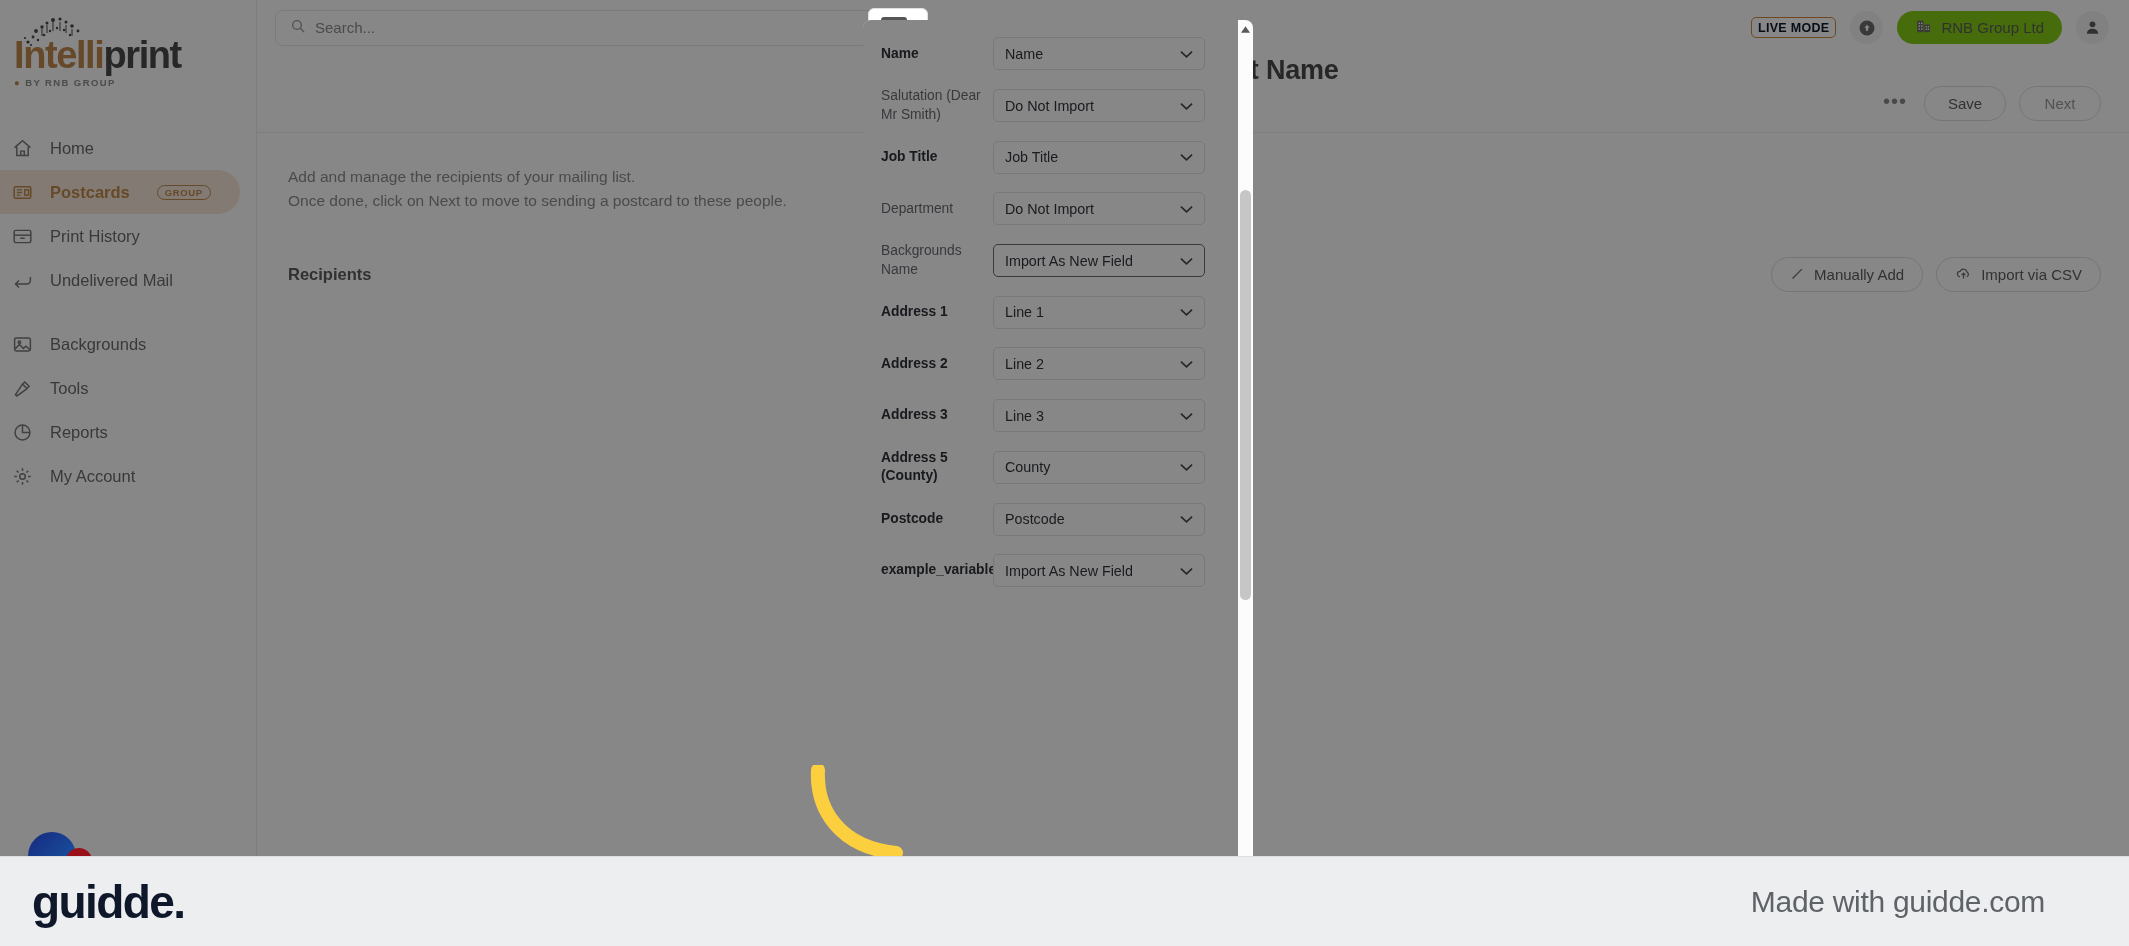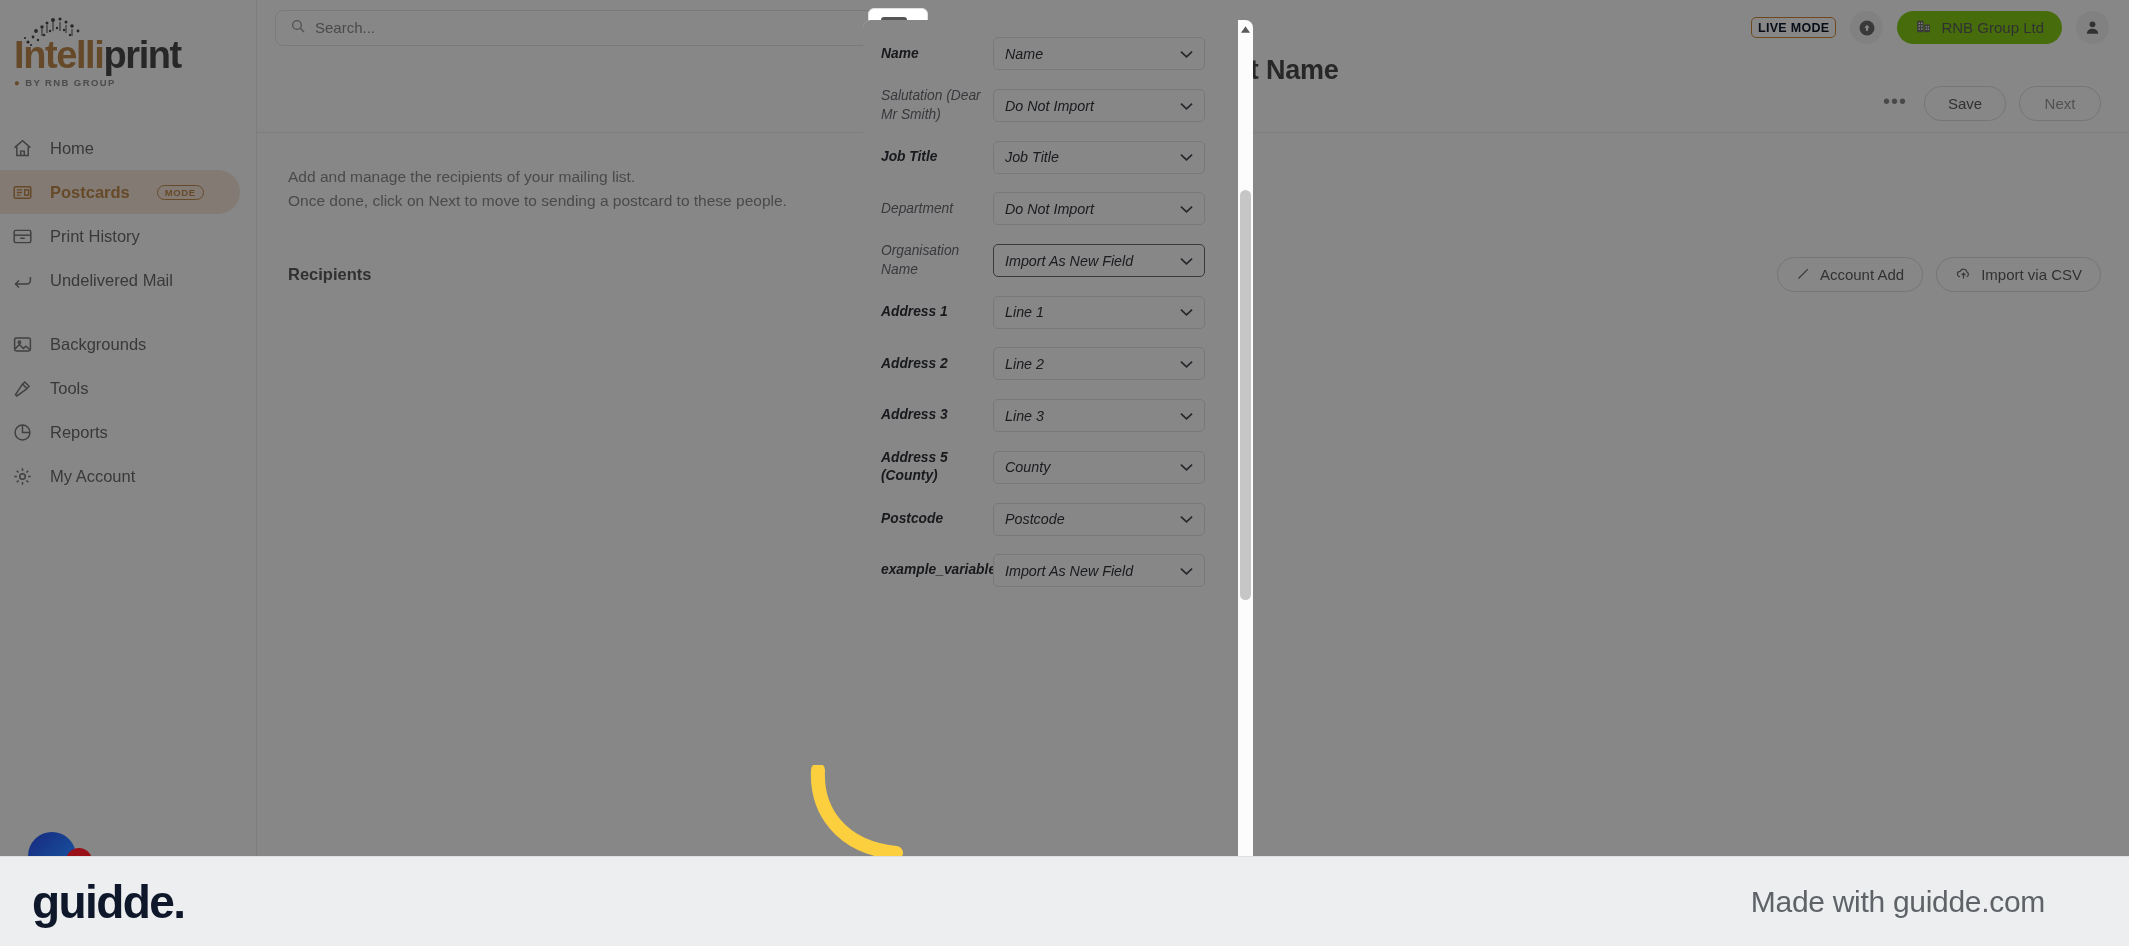--- a/index.html
+++ b/index.html
@@ -267,21 +267,20 @@
     content: "";
     position: absolute;
     inset: 0;
     background: rgba(0,0,0,.47);
     pointer-events: none;
   }
   #modal-scroll {
     position: absolute;
     inset: 0 16px 0 0;
     padding: 8px 0 0 18px;
-    font-style: italic;
   }
   .map-row {
     display: flex;
     align-items: center;
     min-height: 51.7px;
     gap: 0;
   }
   .map-label {
     width: 112px;
     flex: 0 0 112px;
@@ -466,21 +465,21 @@
 
         <div class="nav-item active">
           <span class="ico">
             <svg viewBox="0 0 24 24" fill="none" stroke="#c08a4d" stroke-width="1.7">
               <rect x="2.5" y="5.5" width="19" height="13" rx="1.6"></rect>
               <path d="M5.5 9h6M5.5 12h6M5.5 15h4"></path>
               <rect x="14.5" y="9" width="4.5" height="6"></rect>
             </svg>
           </span>
           <span>Postcards</span>
-          <span class="beta-pill">MODE</span>
+          <span class="beta-pill">GROUP</span>
         </div>
 
         <div class="nav-item">
           <span class="ico">
             <svg viewBox="0 0 24 24" fill="none" stroke="#7a7a7a" stroke-width="1.7">
               <rect x="2.5" y="5" width="19" height="14" rx="1.8"></rect>
               <path d="M2.5 10.5h19"></path>
                 <path d="M9.5 14h5"></path>
             </svg>
           </span>
@@ -610,21 +609,21 @@
 
         <div class="section-row">
           <div class="section-title">Recipients</div>
           <div class="section-actions">
             <div class="pill-btn">
               <span>
                 <svg width="15" height="15" viewBox="0 0 24 24" fill="none" stroke="#6d6d6d" stroke-width="2">
                   <path d="M4 20L19 5"></path>
                 </svg>
               </span>
-              <span>Account Add</span>
+              <span>Manually Add</span>
             </div>
             <div class="pill-btn">
               <span>
                 <svg width="17" height="17" viewBox="0 0 24 24" fill="none" stroke="#6d6d6d" stroke-width="1.7">
                   <path d="M7 16.5a3.8 3.8 0 0 1 .4-7.6 5 5 0 0 1 9.5 1.2 3.4 3.4 0 0 1-.4 6.4"></path>
                   <path d="M12 19v-7M9.3 14.3L12 11.6l2.7 2.7"></path>
                 </svg>
               </span>
               <span>Import via CSV</span>
             </div>
@@ -673,21 +672,21 @@
         <div class="map-row">
           <div class="map-label unmapped">Department</div>
           <div class="map-select">
             <span>Do Not Import</span>
             <span class="chev"><svg width="13" height="9" viewBox="0 0 14 9" fill="none" stroke="#4a4c52" stroke-width="1.9">
                 <path d="M1 1.5L7 7l6-5.5"></path>
               </svg></span>
           </div>
         </div>
         <div class="map-row">
-          <div class="map-label unmapped">Organisation Name</div>
+          <div class="map-label unmapped">Backgrounds Name</div>
           <div class="map-select focused">
             <span>Import As New Field</span>
             <span class="chev"><svg width="13" height="9" viewBox="0 0 14 9" fill="none" stroke="#4a4c52" stroke-width="1.9">
                 <path d="M1 1.5L7 7l6-5.5"></path>
               </svg></span>
           </div>
         </div>
         <div class="map-row">
           <div class="map-label mapped">Address 1</div>
           <div class="map-select">

